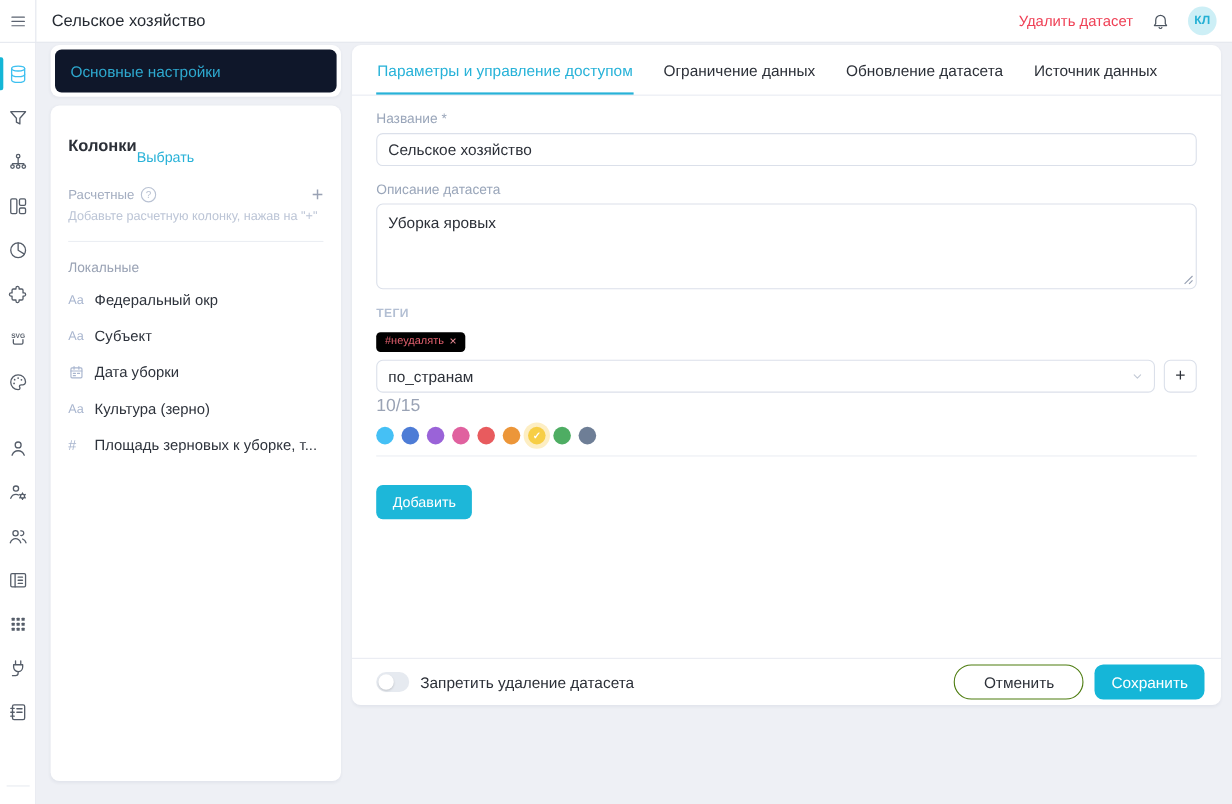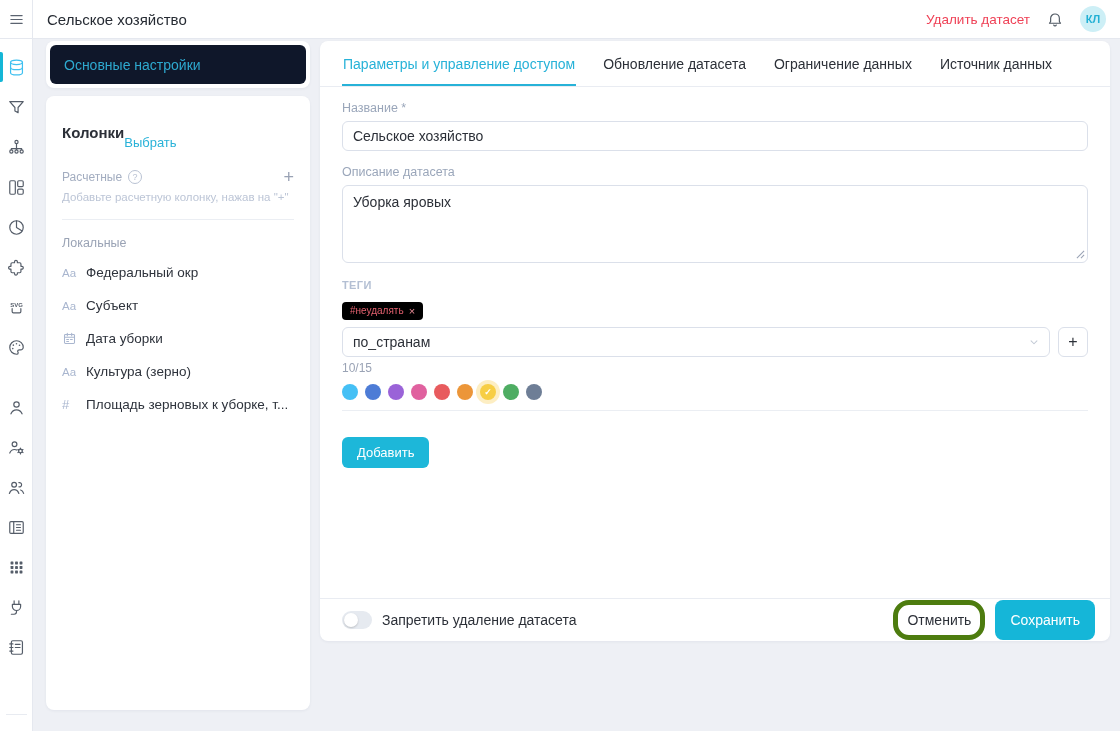--- a/index.html
+++ b/index.html
@@ -79,37 +79,37 @@
   .resize-corner { position:absolute; right:3px; bottom:4px; color:#9aa3b5; pointer-events:none; }
   .tags-label { margin-top:16px; font-size:11px; font-weight:700; letter-spacing:.4px; color:#b3bfd3; }
   .chip-row { margin-top:9px; }
   .chip { display:inline-flex; align-items:center; gap:5px; background:#000000; border-radius:4px; padding:3px 8px; font-size:10px; color:#e2606e; }
   .chip-x { cursor:pointer; color:#e78b95; font-size:11px; }
   .tag-input-row { margin-top:7px; display:flex; gap:8px; align-items:center; }
   .tag-select { position:relative; flex:1; }
   .tag-select .text-input { margin-top:0; }
   .chev { position:absolute; right:9px; top:8px; color:#c3cad6; pointer-events:none; }
   .plus-btn { width:30px; height:30px; border:1px solid #dbe0ea; border-radius:6px; background:#fff; font-size:16px; color:#2c3038; display:flex; align-items:center; justify-content:center; cursor:pointer; flex:none; }
-  .counter { margin-top:4px; font-size:12px; color:#9aa3b5; }
+  .counter { margin-top:4px; font-size:16px; color:#9aa3b5; }
   .dots { margin-top:9px; display:flex; gap:7px; align-items:center; }
   .dot { width:16px; height:16px; border-radius:50%; cursor:pointer; display:flex; align-items:center; justify-content:center; color:#fff; font-size:9px; font-weight:bold; }
   .dot.selected { box-shadow:0 0 0 4px #fdeec3; }
   .access-row { margin-top:22px; display:flex; align-items:center; }
   .access-title { font-size:15px; font-weight:700; color:#2c3038; }
   .access-btns { margin-left:auto; display:flex; gap:5px; }
   .icon-btn { width:26px; height:26px; border-radius:5px; display:flex; align-items:center; justify-content:center; cursor:pointer; }
   .icon-btn.teal { background:#19b6d8; color:#fff; }
   .icon-btn.plain { background:#fff; border:1px solid #dbe0ea; color:#5a626e; }
   .add-btn { margin-top:26px; display:inline-block; background:#1db7d9; color:#fff; font-size:13px; border:none; border-radius:6px; padding:8px 15px; cursor:pointer; font-family:inherit; }
   .main-footer { flex:none; height:43px; border-top:1px solid #e9ecf2; display:flex; align-items:center; padding:0 15px 0 22px; gap:10px; }
   .switch { width:30px; height:18px; background:#e6eaf0; border-radius:9px; position:relative; cursor:pointer; flex:none; }
   .switch::after { content:''; position:absolute; left:2px; top:2px; width:14px; height:14px; background:#fff; border-radius:50%; box-shadow:0 1px 2px rgba(0,0,0,.18); }
   .switch-label { font-size:14px; color:#2c3038; }
   .footer-btns { margin-left:auto; display:flex; gap:10px; }
-  .btn-cancel { background:#fff; border:5px solid #4d7c0f; border-radius:16px; font-size:14px; color:#2c3038; padding:7px 9px; cursor:pointer; font-family:inherit; }
+  .btn-cancel { background:#fff; border:1px solid #4d7c0f; border-radius:16px; font-size:14px; color:#2c3038; padding:7px 26px; cursor:pointer; font-family:inherit; }
   .btn-save { background:#15b6d8; border:none; border-radius:8px; font-size:14px; color:#fff; padding:8px 15px; cursor:pointer; font-family:inherit; }
 </style>
 </head>
 <body>
 
 <div class="rail">
   <div class="rail-burger">
     <svg width="17" height="17" viewBox="0 0 24 24" class="stroke-ic">
         <path d="M4 6.5h16M4 12h16M4 17.5h16"></path>
       </svg>
@@ -286,22 +286,22 @@
     <div class="field-row">
       <span class="field-type" style="font-size:13px">#</span>
       <span class="field-name">Площадь зерновых к уборке, т...</span>
     </div>
   </div>
 </div>
 
 <div class="card main-card">
   <div class="tabs">
     <div class="tab active">Параметры и управление доступом</div>
+    <div class="tab">Ограничение данных</div>
     <div class="tab">Обновление датасета</div>
-    <div class="tab">Ограничение данных</div>
     <div class="tab">Источник данных</div>
   </div>
 
   <div class="content">
     <div class="f-label">Название *</div>
     <input class="text-input" type="text" value="Сельское хозяйство" style="">
 
     <div class="f-label">Описание датасета</div>
     <div class="desc-wrap">
       <textarea class="text-area" style="">Уборка яровых</textarea>

